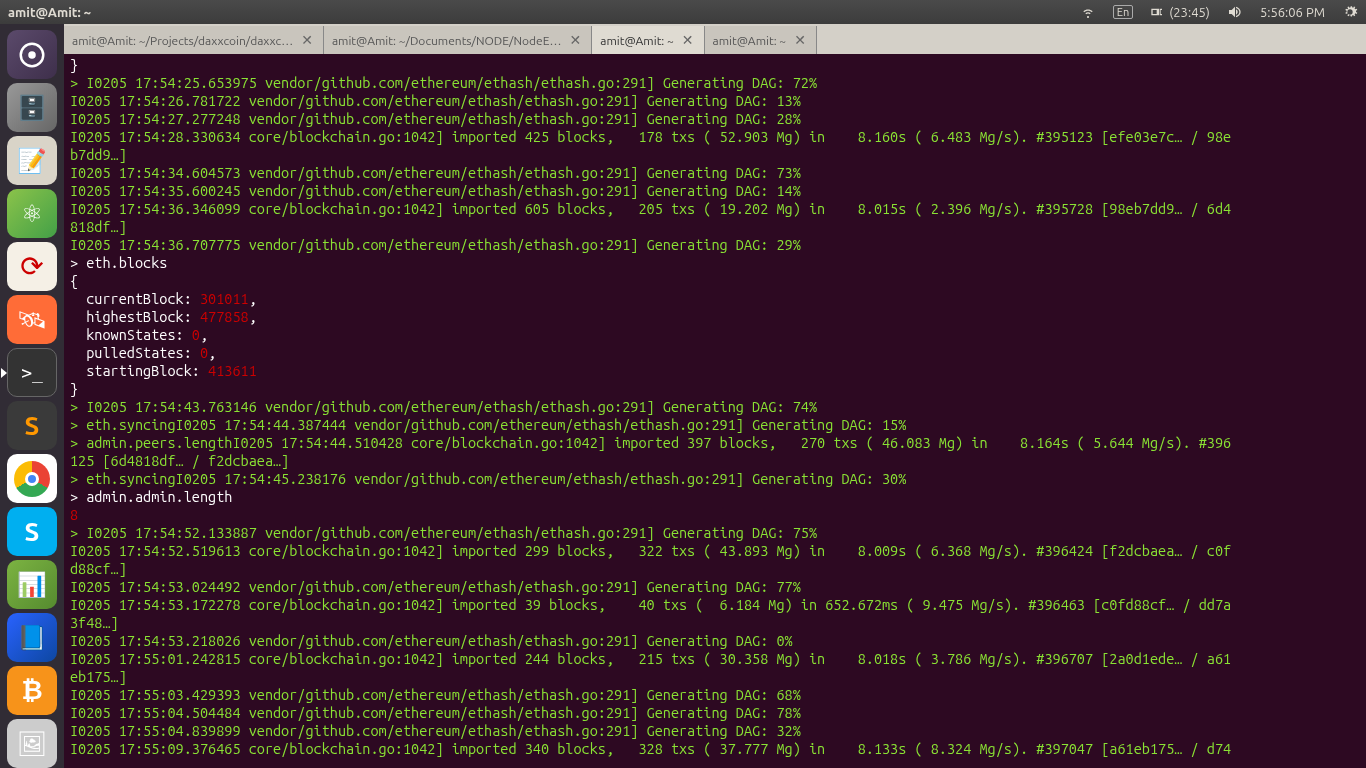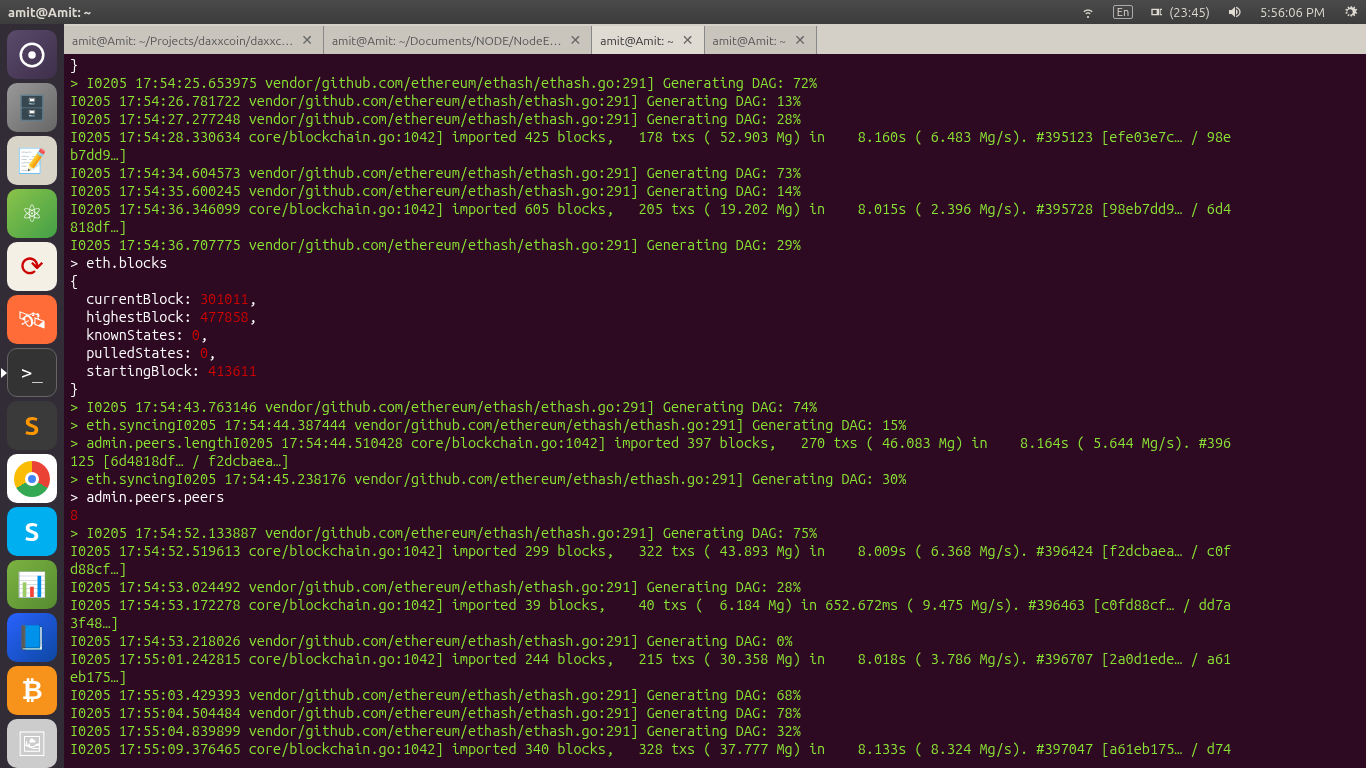--- a/index.html
+++ b/index.html
@@ -144,26 +144,26 @@
   <span>highestBlock:</span> <span class="t-red">477858</span>,
   <span>knownStates:</span> <span class="t-red">0</span>,
   <span>pulledStates:</span> <span class="t-red">0</span>,
   <span>startingBlock:</span> <span class="t-red">413611</span>
 <span>}</span>
 <span class="t-green">&gt; I0205 17:54:43.763146 vendor/github.com/ethereum/ethash/ethash.go:291] Generating DAG: 74%</span>
 <span class="t-green">&gt; eth.syncingI0205 17:54:44.387444 vendor/github.com/ethereum/ethash/ethash.go:291] Generating DAG: 15%</span>
 <span class="t-green">&gt; admin.peers.lengthI0205 17:54:44.510428 core/blockchain.go:1042] imported 397 blocks,   270 txs ( 46.083 Mg) in    8.164s ( 5.644 Mg/s). #396</span>
 <span class="t-green">125 [6d4818df… / f2dcbaea…]</span>
 <span class="t-green">&gt; eth.syncingI0205 17:54:45.238176 vendor/github.com/ethereum/ethash/ethash.go:291] Generating DAG: 30%</span>
-&gt; <span>admin.peers.peers</span>
+&gt; <span>admin.admin.length</span>
 <span class="t-red">8</span>
 <span class="t-green">&gt; I0205 17:54:52.133887 vendor/github.com/ethereum/ethash/ethash.go:291] Generating DAG: 75%</span>
 <span class="t-green">I0205 17:54:52.519613 core/blockchain.go:1042] imported 299 blocks,   322 txs ( 43.893 Mg) in    8.009s ( 6.368 Mg/s). #396424 [f2dcbaea… / c0f</span>
 <span class="t-green">d88cf…]</span>
-<span class="t-green">I0205 17:54:53.024492 vendor/github.com/ethereum/ethash/ethash.go:291] Generating DAG: 28%</span>
+<span class="t-green">I0205 17:54:53.024492 vendor/github.com/ethereum/ethash/ethash.go:291] Generating DAG: 77%</span>
 <span class="t-green">I0205 17:54:53.172278 core/blockchain.go:1042] imported 39 blocks,    40 txs (  6.184 Mg) in 652.672ms ( 9.475 Mg/s). #396463 [c0fd88cf… / dd7a</span>
 <span class="t-green">3f48…]</span>
 <span class="t-green">I0205 17:54:53.218026 vendor/github.com/ethereum/ethash/ethash.go:291] Generating DAG: 0%</span>
 <span class="t-green">I0205 17:55:01.242815 core/blockchain.go:1042] imported 244 blocks,   215 txs ( 30.358 Mg) in    8.018s ( 3.786 Mg/s). #396707 [2a0d1ede… / a61</span>
 <span class="t-green">eb175…]</span>
 <span class="t-green">I0205 17:55:03.429393 vendor/github.com/ethereum/ethash/ethash.go:291] Generating DAG: 68%</span>
 <span class="t-green">I0205 17:55:04.504484 vendor/github.com/ethereum/ethash/ethash.go:291] Generating DAG: 78%</span>
 <span class="t-green">I0205 17:55:04.839899 vendor/github.com/ethereum/ethash/ethash.go:291] Generating DAG: 32%</span>
 <span class="t-green">I0205 17:55:09.376465 core/blockchain.go:1042] imported 340 blocks,   328 txs ( 37.777 Mg) in    8.133s ( 8.324 Mg/s). #397047 [a61eb175… / d74</span></div>
 </div>

